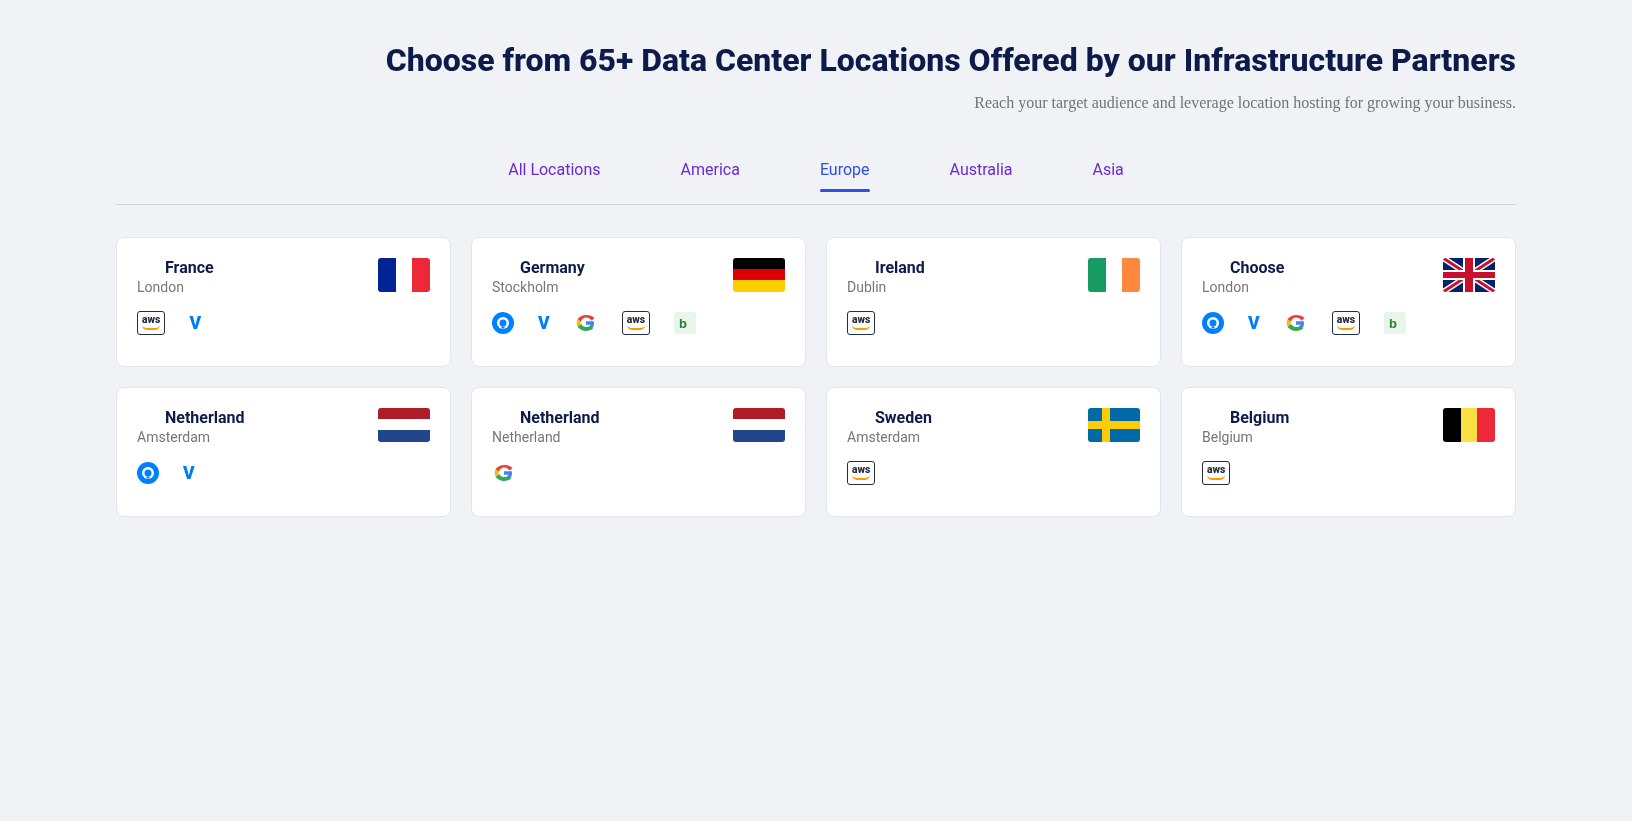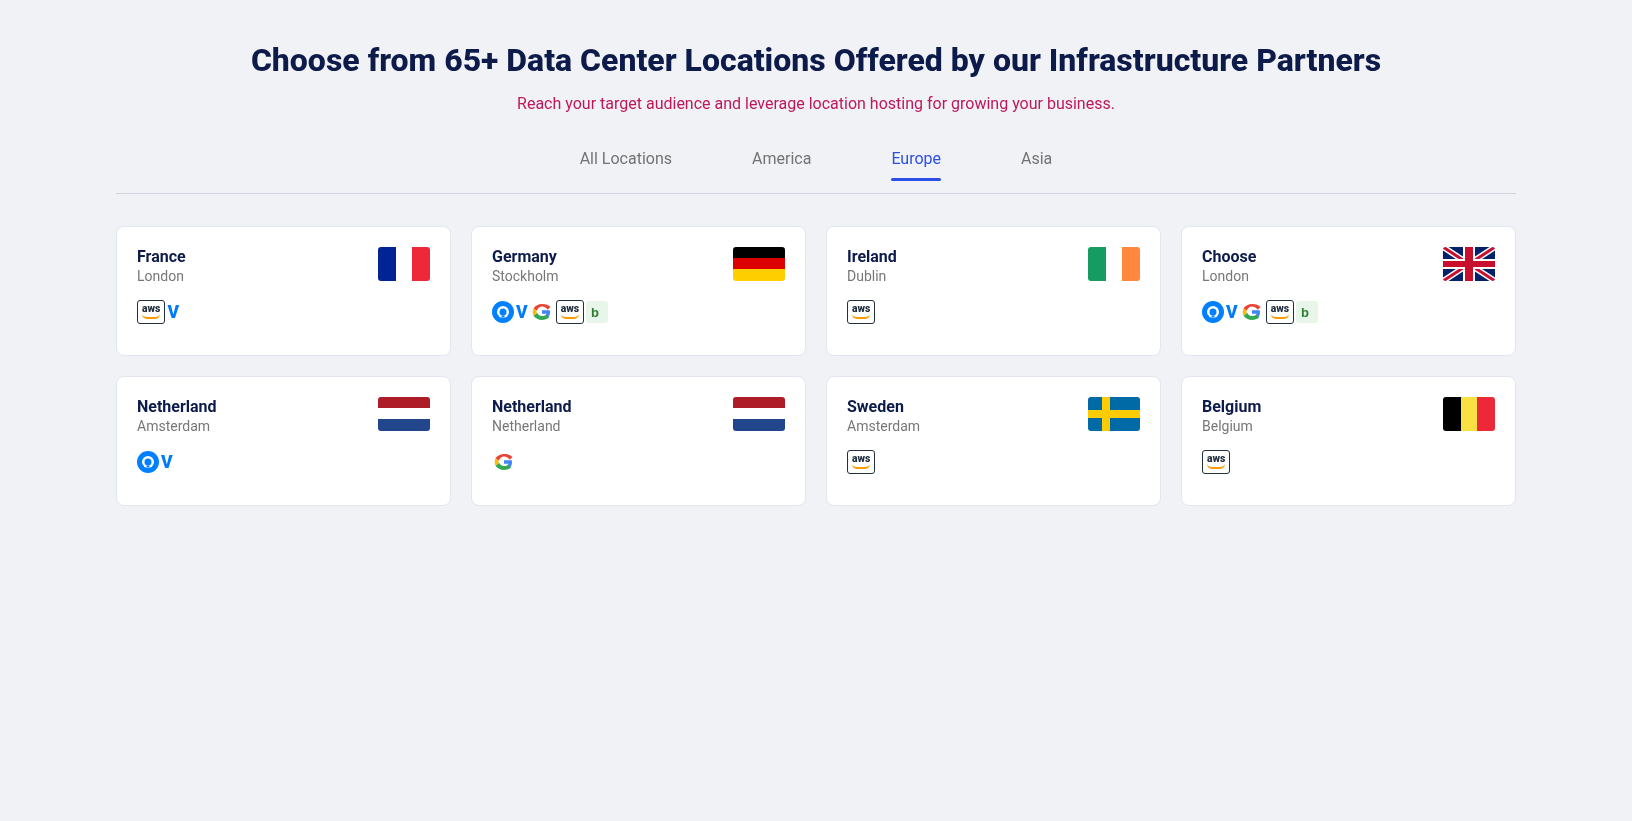--- a/index.html
+++ b/index.html
@@ -10,45 +10,46 @@
       display: flex;
       align-items: flex-start;
       justify-content: center;
       padding: 40px 20px;
     }
     .page-wrapper {
       width: 100%;
       max-width: 1400px;
     }
     .header {
-      text-align: center;
-      margin-bottom: 24px;
+      text-align: right;
+      margin-bottom: 36px;
     }
     .header h1 {
       font-size: 2rem;
       font-weight: 800;
       color: #0d1b4b;
       line-height: 1.3;
       margin-bottom: 12px;
     }
     .header p {
       font-size: 1rem;
-      color: #be185d;
+      color: #737373;
+      font-family: Liberation Serif, serif;
     }
     .tabs {
       display: flex;
       justify-content: center;
       gap: 0;
       margin-bottom: 0;
       position: relative;
     }
     .tab-item {
       padding: 12px 40px;
       font-size: 1rem;
-      color: #737373;
+      color: #6d28d9;
       cursor: pointer;
       position: relative;
       transition: color 0.2s;
       white-space: nowrap;
     }
     .tab-item.active {
       color: #2b4fe8;
       font-weight: 400;
     }
     .tabs-container {
@@ -82,37 +83,38 @@
     .card-top {
       display: flex;
       justify-content: space-between;
       align-items: flex-start;
       margin-bottom: 16px;
     }
     .card-country {
       font-size: 1rem;
       font-weight: 700;
       color: #0d1b4b;
+      margin-left: 28px;
     }
     .card-city {
       font-size: 0.875rem;
       color: #777;
       margin-top: 2px;
     }
     .flag {
       width: 52px;
       height: 34px;
       border-radius: 3px;
       overflow: hidden;
       flex-shrink: 0;
     }
     .providers {
       display: flex;
       align-items: flex-end;
-      gap: 2px;
+      gap: 24px;
       flex-wrap: wrap;
     }
     
     .provider-badge {
       display: flex;
       align-items: center;
       justify-content: center;
       height: 24px;
     }
     
@@ -151,20 +153,21 @@
   <div class="header">
     <h1>Choose from 65+ Data Center Locations Offered by our Infrastructure Partners</h1>
     <p>Reach your target audience and leverage location hosting for growing your business.</p>
   </div>
 
   <div class="tabs-container">
     <div class="tabs" id="tabs-nav">
         <div class="tab-item">All Locations</div>
         <div class="tab-item">America</div>
         <div class="tab-item active">Europe<span class="active-underline"></span></div>
+        <div class="tab-item">Australia</div>
         <div class="tab-item">Asia</div>
       </div>
   </div>
   <hr class="divider-line">
 
   <div class="grid" id="locations-grid">
       <div class="location-card">
         <div class="card-top">
           <div>
             <div class="card-country">France</div>

